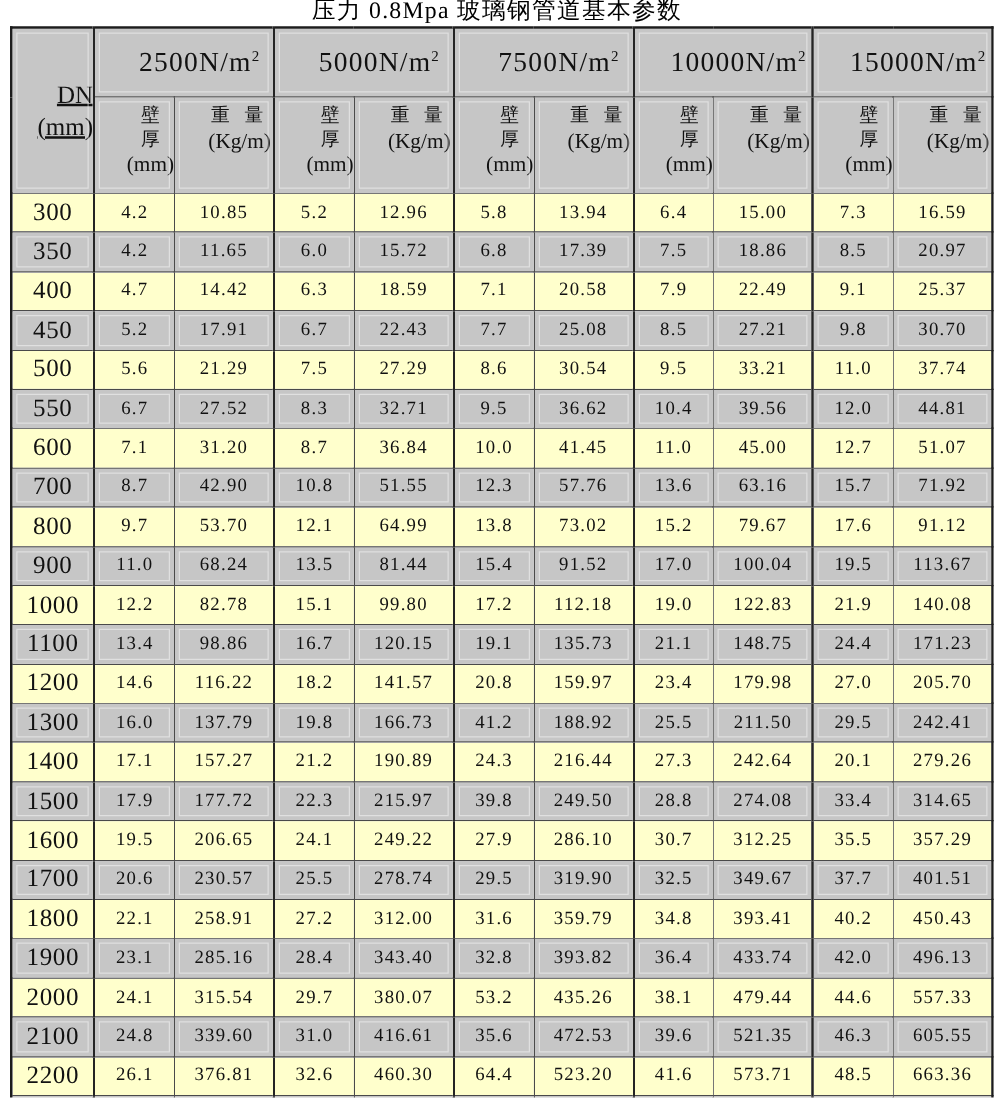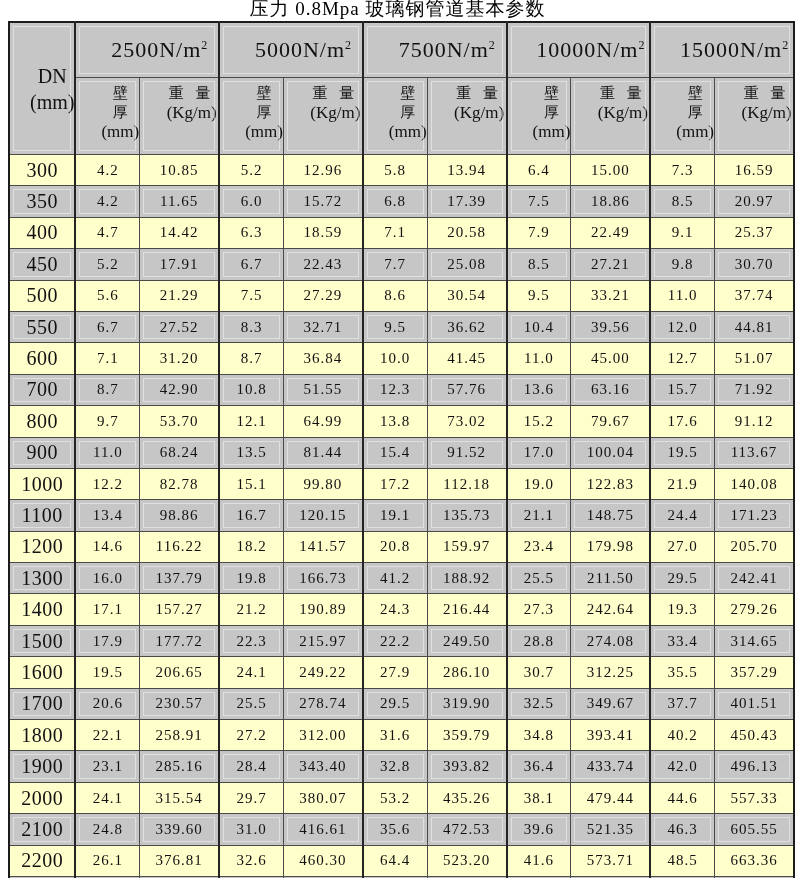--- a/index.html
+++ b/index.html
@@ -40,25 +40,26 @@
   }
   
   .group-start { border-left: 2px solid #242424; }
   .dn-col { border-right: 2px solid #242424; }
 
   thead th { background: var(--gray, #c6c6c6); font-weight: normal; padding-left: 25px; }
   thead tr.hrow1 th { height: 54px; }
   thead tr.hrow2 th { height: 70px; vertical-align: top; }
 
   th.dn-th {
-    text-align: center;
+    text-align: right;
     vertical-align: middle;
     padding-left: 20px;
     font-size: 20px;
     line-height: 26px;
+    text-decoration: underline;
   }
   th.group-th { font-size: 22px; letter-spacing: 1px; }
   th.group-th sup { font-size: 12px; }
 
   .sub-th { font-size: 15px; line-height: 19px; padding-top: 6px; }
   .sub-th .small { font-size: 17px; }
   .weight-th .l1 { letter-spacing: 4px; }
 
   tbody td { height: 30.4px; font-size: 15px; letter-spacing: 1px; }
   tbody td.dn-col { font-size: 20px; letter-spacing: 0.5px; }
@@ -340,30 +341,30 @@
         <tr class="yellow">
           <td class="dn-col">1400</td>
           <td class="val group-start">17.1</td>
           <td class="val">157.27</td>
           <td class="val group-start">21.2</td>
           <td class="val">190.89</td>
           <td class="val group-start">24.3</td>
           <td class="val">216.44</td>
           <td class="val group-start">27.3</td>
           <td class="val">242.64</td>
-          <td class="val group-start">19.3</td>
+          <td class="val group-start">20.1</td>
           <td class="val">279.26</td>
         </tr>
         <tr class="gray">
           <td class="dn-col">1500</td>
           <td class="val group-start">17.9</td>
           <td class="val">177.72</td>
           <td class="val group-start">22.3</td>
           <td class="val">215.97</td>
-          <td class="val group-start">22.2</td>
+          <td class="val group-start">39.8</td>
           <td class="val">249.50</td>
           <td class="val group-start">28.8</td>
           <td class="val">274.08</td>
           <td class="val group-start">33.4</td>
           <td class="val">314.65</td>
         </tr>
         <tr class="yellow">
           <td class="dn-col">1600</td>
           <td class="val group-start">19.5</td>
           <td class="val">206.65</td>

